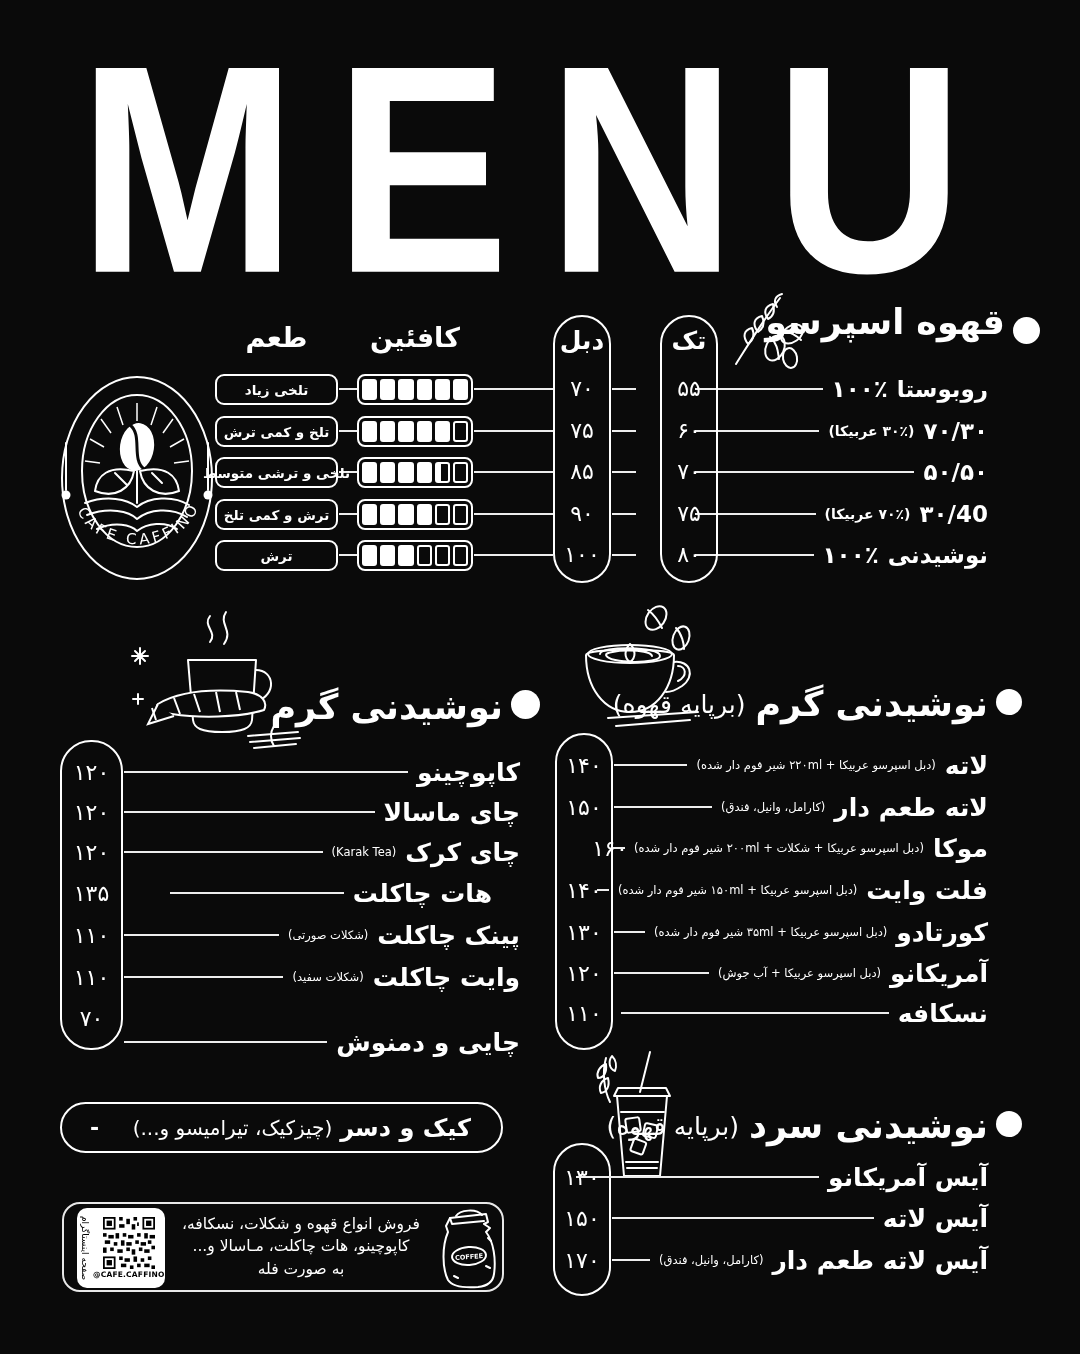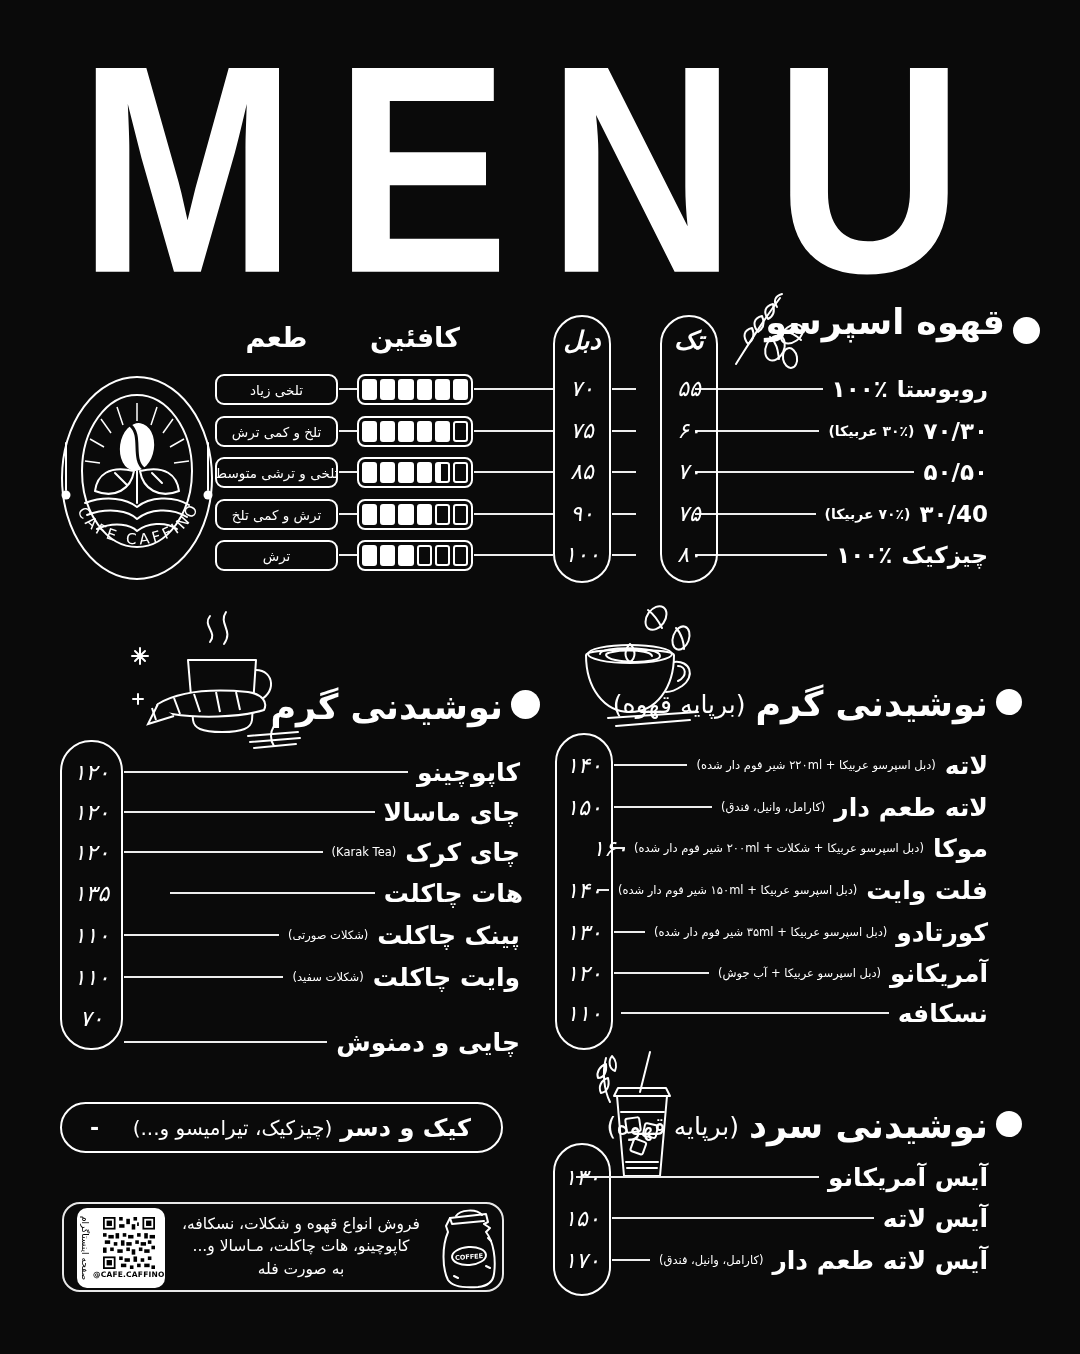--- a/index.html
+++ b/index.html
@@ -24,33 +24,33 @@
   .dname{font-weight:bold;font-size:25px;white-space:nowrap;}
   .ddesc{font-size:11.5px;white-space:nowrap;direction:rtl;}
   .ddesc:empty,.note:empty,.pct:empty{display:none;}
 
   .esp-row{height:34px;}
   .esp-row .nm{font-weight:bold;font-size:23px;direction:ltr;unicode-bidi:embed;white-space:nowrap;}
   .esp-row .pct{font-weight:bold;font-size:23px;direction:ltr;unicode-bidi:embed;}
   .esp-row .note{font-size:14px;font-weight:bold;direction:rtl;white-space:nowrap;}
 
   
-  .pill{position:absolute;border:2.5px solid #fff;border-radius:31px;box-sizing:border-box;font-style:italic;}
+  .pill{position:absolute;border:2.5px solid #fff;border-radius:31px;box-sizing:border-box;}
   .pill .pill-head{position:absolute;top:9px;left:0;width:100%;text-align:center;font-weight:bold;font-size:25px;}
   .pill .pval{position:absolute;left:0;width:100%;text-align:center;font-size:22px;}
 
   
   .seg{position:absolute;border-top:2px solid #ededed;height:0;}
   .caf-bar{position:absolute;left:357px;width:116px;height:31px;border:2px solid #fff;border-radius:8px;
     box-sizing:border-box;display:flex;gap:3px;padding:3px;}
   .caf-cell{flex:1;border:2px solid #fff;border-radius:3px;box-sizing:border-box;}
   .caf-cell.full{background:#fff;}
   .caf-cell.partial{background:linear-gradient(90deg,#fff 0 38%,rgba(0,0,0,0) 38%);}
   .taste-pill{position:absolute;left:215px;width:123px;height:31px;border:2px solid #fff;border-radius:9px;
-    box-sizing:border-box;display:flex;align-items:center;justify-content:center;font-size:13.5px;direction:rtl;white-space:nowrap;}
+    box-sizing:border-box;display:flex;align-items:center;justify-content:center;font-size:13.5px;direction:rtl;white-space:nowrap;font-weight:bold;}
   .col-head{position:absolute;text-align:center;font-weight:bold;font-size:27px;direction:rtl;}
 
   
   .dessert{position:absolute;left:60px;top:1102px;width:443px;height:51px;border:2.5px solid #fff;border-radius:26px;
     box-sizing:border-box;display:flex;direction:rtl;align-items:center;justify-content:space-between;padding:0 30px 0 28px;}
   .dessert .d-text{display:flex;align-items:center;column-gap:8px;direction:rtl;white-space:nowrap;}
   .dessert .d-name{font-weight:bold;font-size:24px;}
   .dessert .d-desc{font-size:20px;}
   .dessert .d-price{font-size:22px;font-weight:bold;}
 
@@ -103,21 +103,21 @@
   <div class="row esp-row" style="right:92px;left:695px;top:455px;">
     <span class="nm">۵۰/۵۰</span>
     <span class="line"></span>
   </div>
   <div class="row esp-row" style="right:92px;left:695px;top:497px;">
     <span class="nm">۳۰/40</span>
       <span class="note">(۷۰٪ عربیکا)</span>
     <span class="line"></span>
   </div>
   <div class="row esp-row" style="right:92px;left:695px;top:538px;">
-    <span class="nm">چیزکیک</span>
+    <span class="nm">نوشیدنی</span>
       <span class="pct">۱۰۰٪</span>
     <span class="line"></span>
   </div>
 
   <div class="pill" style="left:636px;top:315px;width:58px;height:268px;margin-left:24px;">
     <div class="pill-head">تک</div>
     <div class="pval" style="top:59px;">۵۵</div>
     <div class="pval" style="top:101px;">۶۰</div>
     <div class="pval" style="top:142px;">۷۰</div>
     <div class="pval" style="top:184px;">۷۵</div>
@@ -266,21 +266,21 @@
   </div>
   <div class="row" style="right:560px;left:124px;top:794px;">
     <span class="dname">چای ماسالا</span>
       <span class="line"></span>
   </div>
   <div class="row" style="right:560px;left:124px;top:834px;">
     <span class="dname">چای کرک</span>
       <span class="ddesc">(Karak Tea)</span>
       <span class="line"></span>
   </div>
-  <div class="row" style="right:557px;left:124px;top:875px;padding-left:46px;">
+  <div class="row" style="right:588px;left:124px;top:875px;padding-left:46px;">
     <span class="dname">هات چاکلت</span>
       <span class="line"></span>
   </div>
   <div class="row" style="right:560px;left:124px;top:917px;">
     <span class="dname">پینک چاکلت</span>
       <span class="ddesc">(شکلات صورتی)</span>
       <span class="line"></span>
   </div>
   <div class="row" style="right:560px;left:124px;top:959px;">
     <span class="dname">وایت چاکلت</span>

